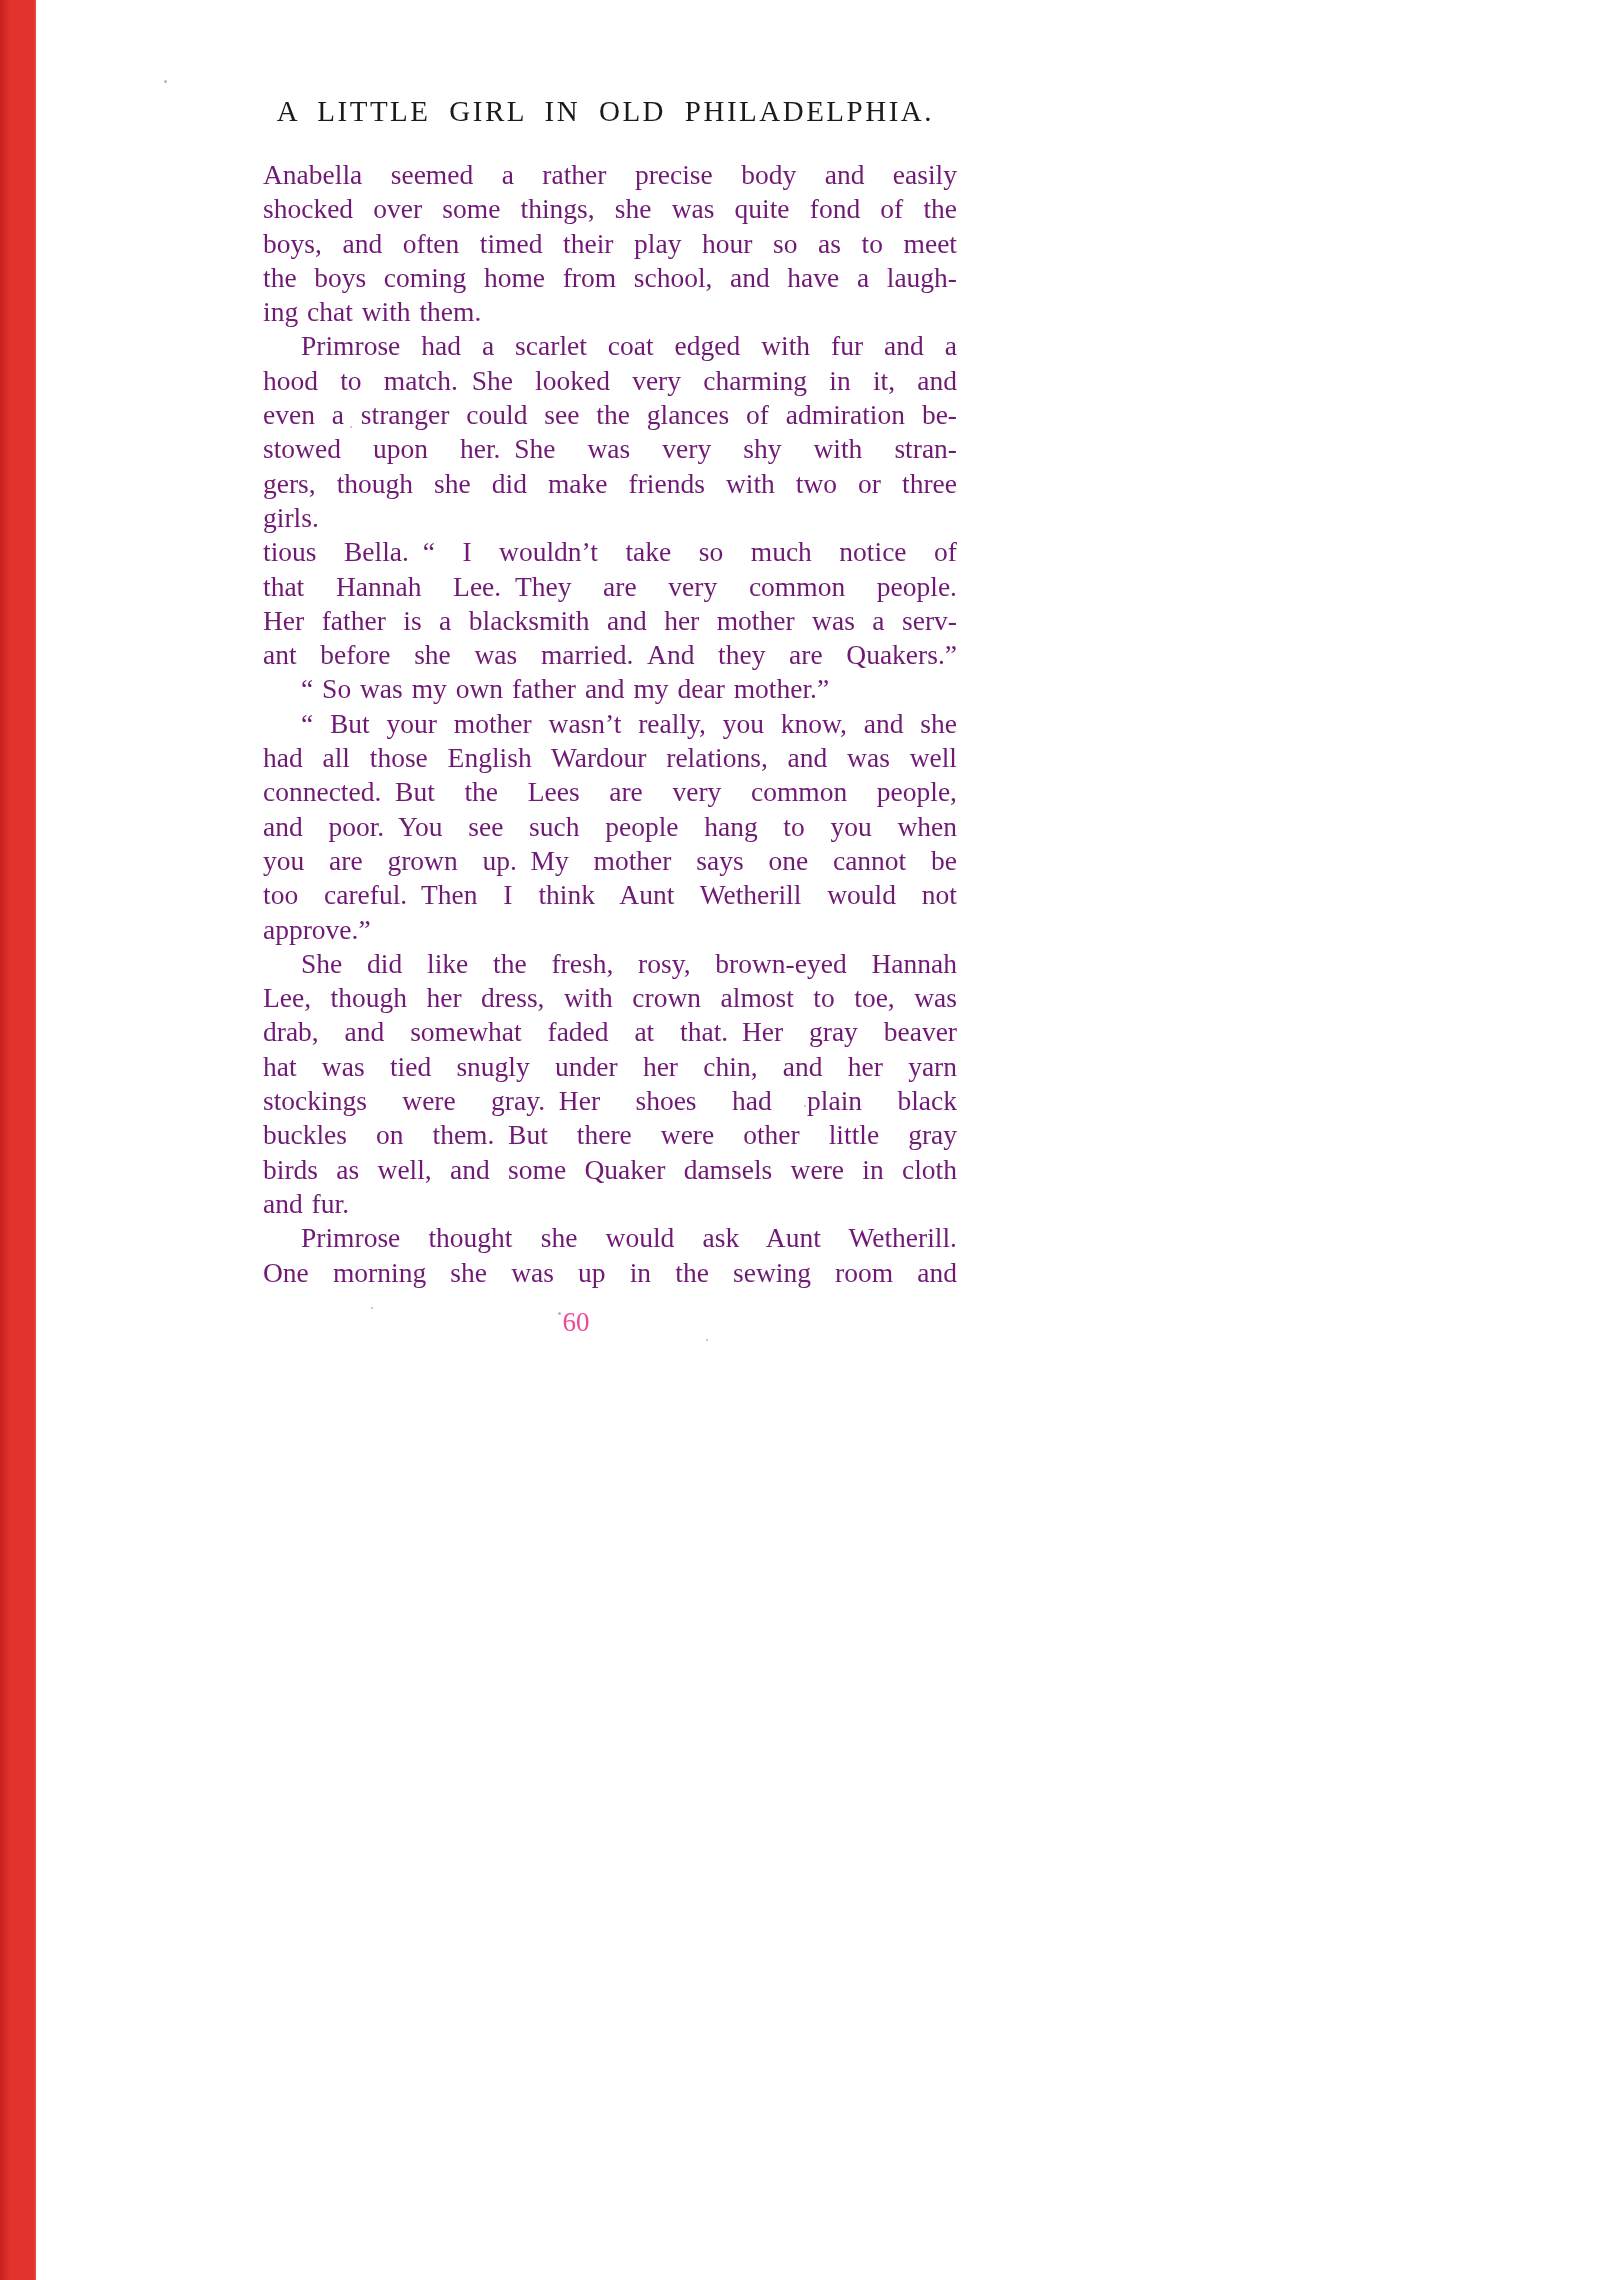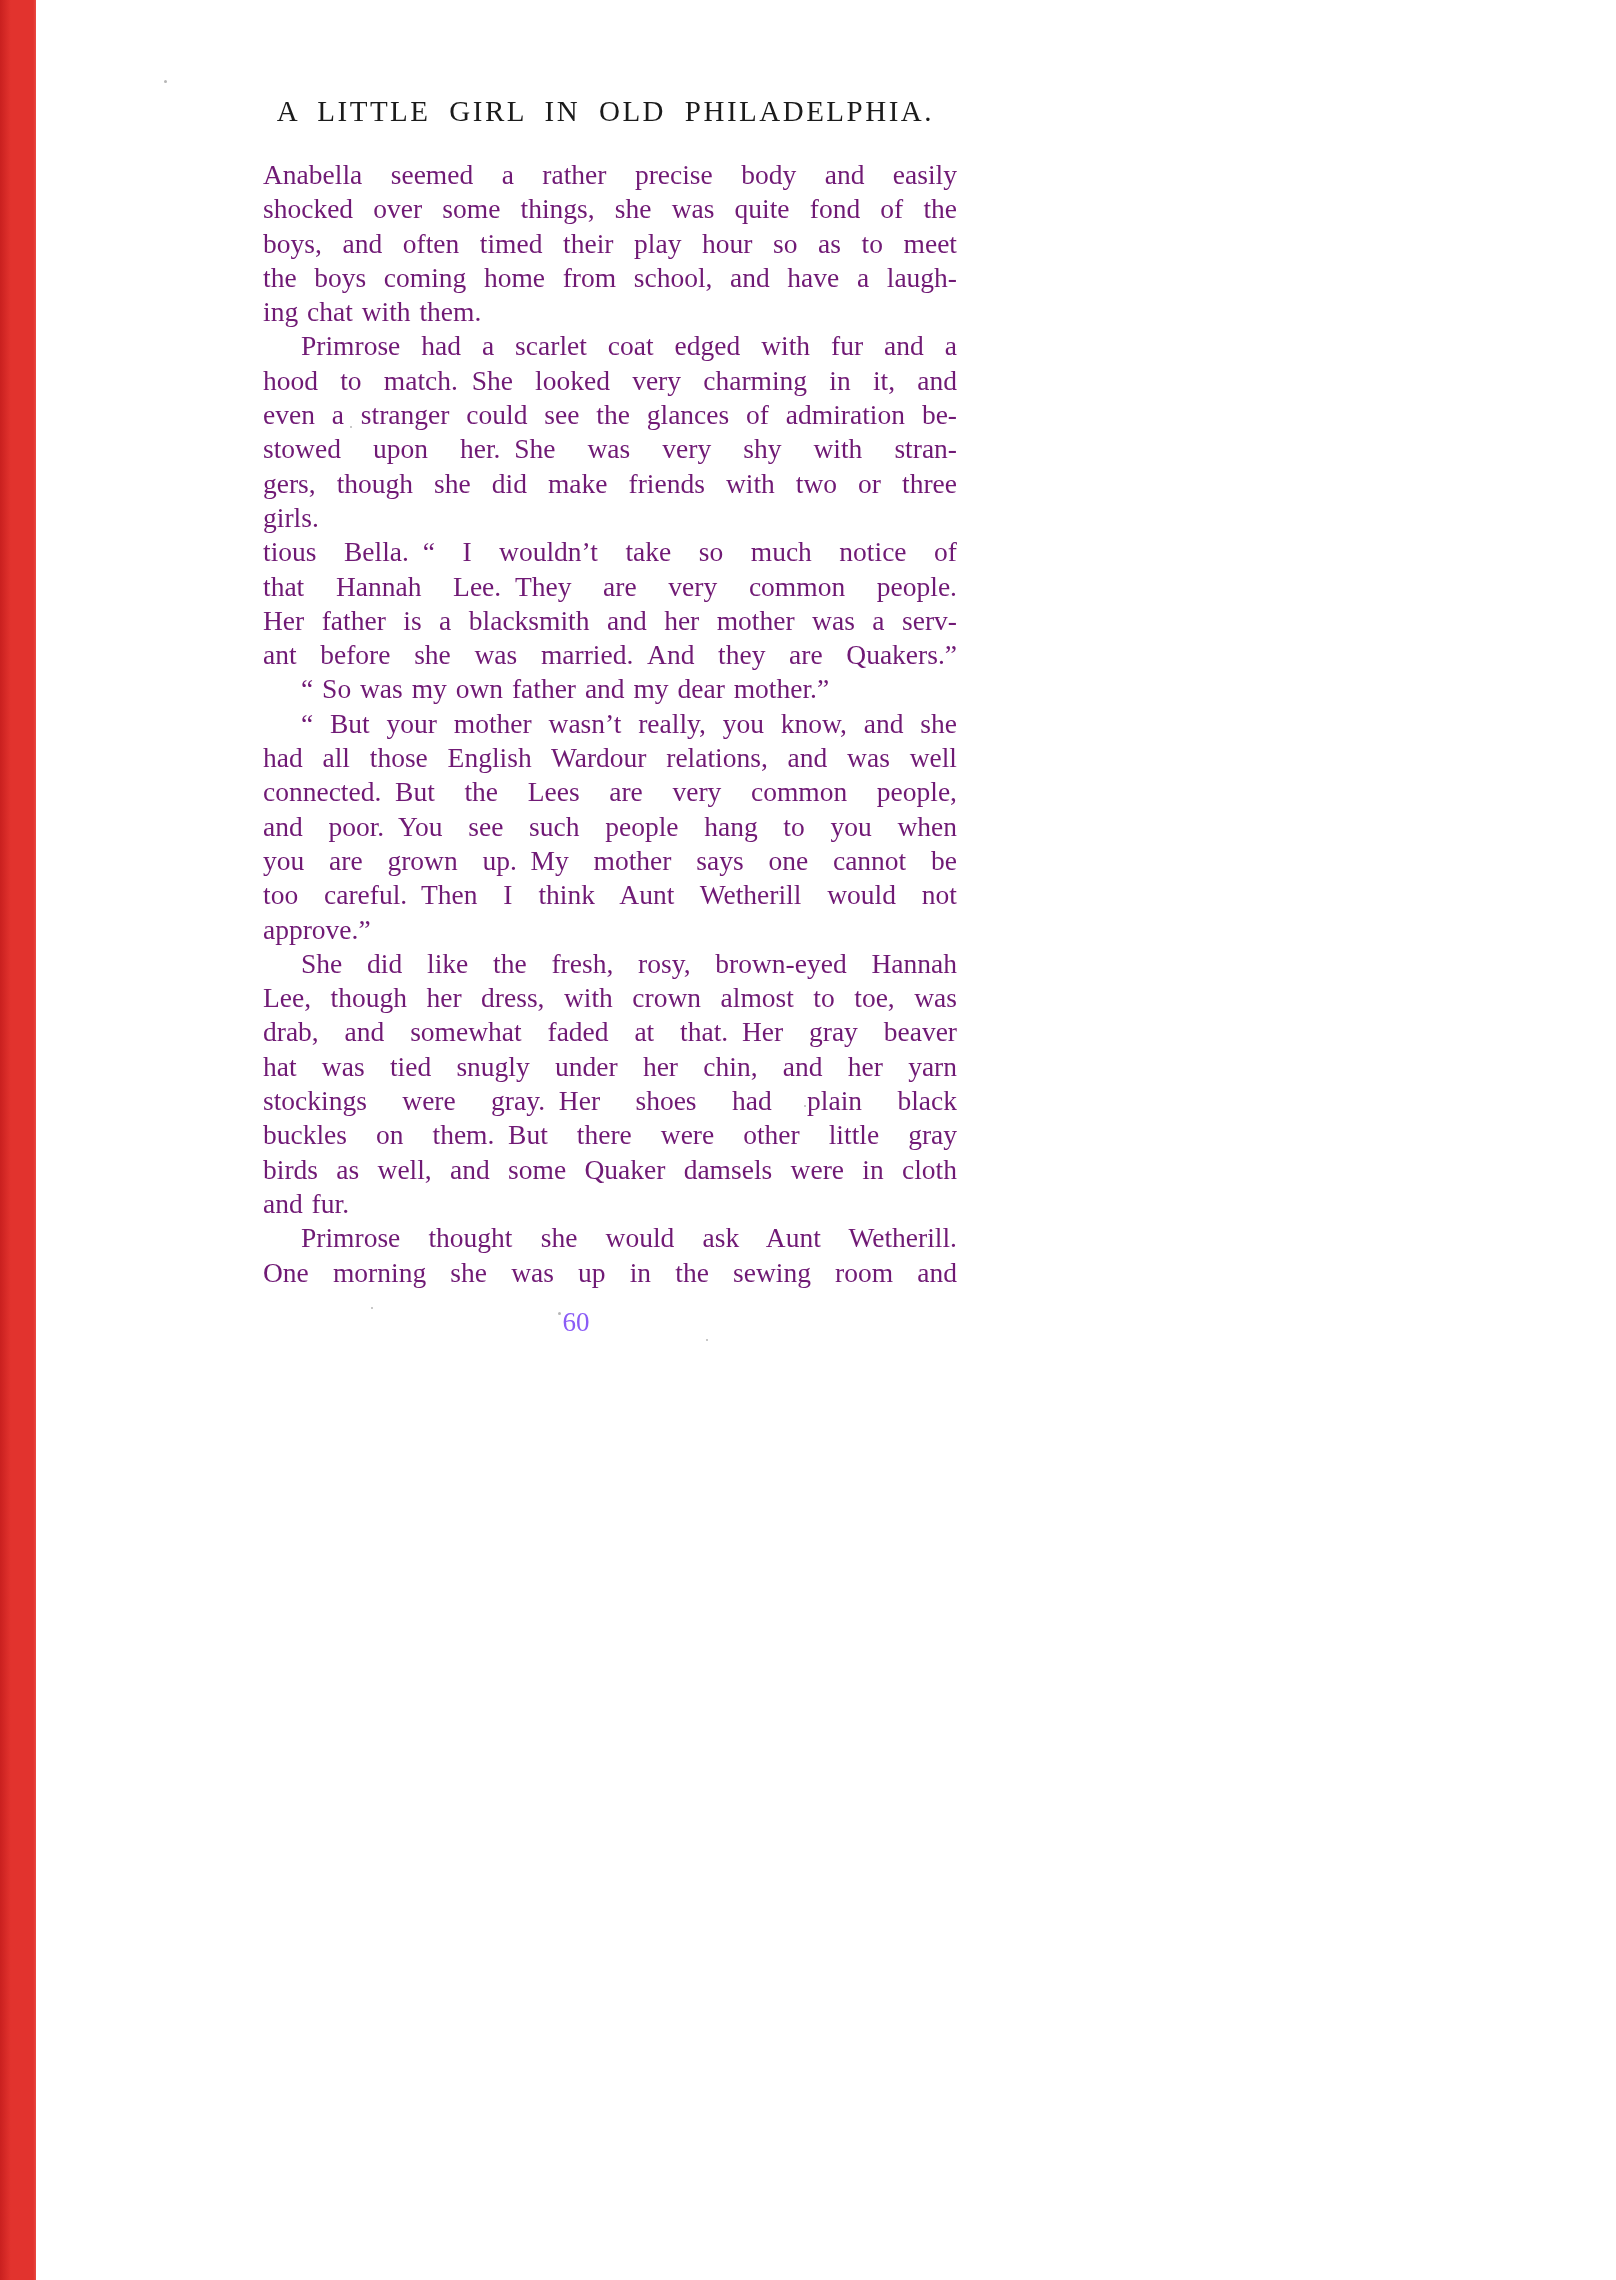--- a/index.html
+++ b/index.html
@@ -42,21 +42,21 @@
     overflow:hidden;
     word-spacing:2px;
   }
   .line.flush-left{text-align-last:left;}
   .para .line.first{text-indent:38px;}
   .para.no-indent .line.first{text-indent:0;}
   .page-number{
     position:absolute;left:240px;top:1306px;width:694px;
     text-align:center;
     font-size:27px;line-height:32px;
-    color:#8b5cf6;
+    color:#ec4899;
     transform:translateX(-11px);
     font-variant-numeric:oldstyle-nums;
   }
   
   .speck{
     position:absolute;border-radius:50%;
     background:#8f8f8f;opacity:.65;
   }
 </style>
 </head>

